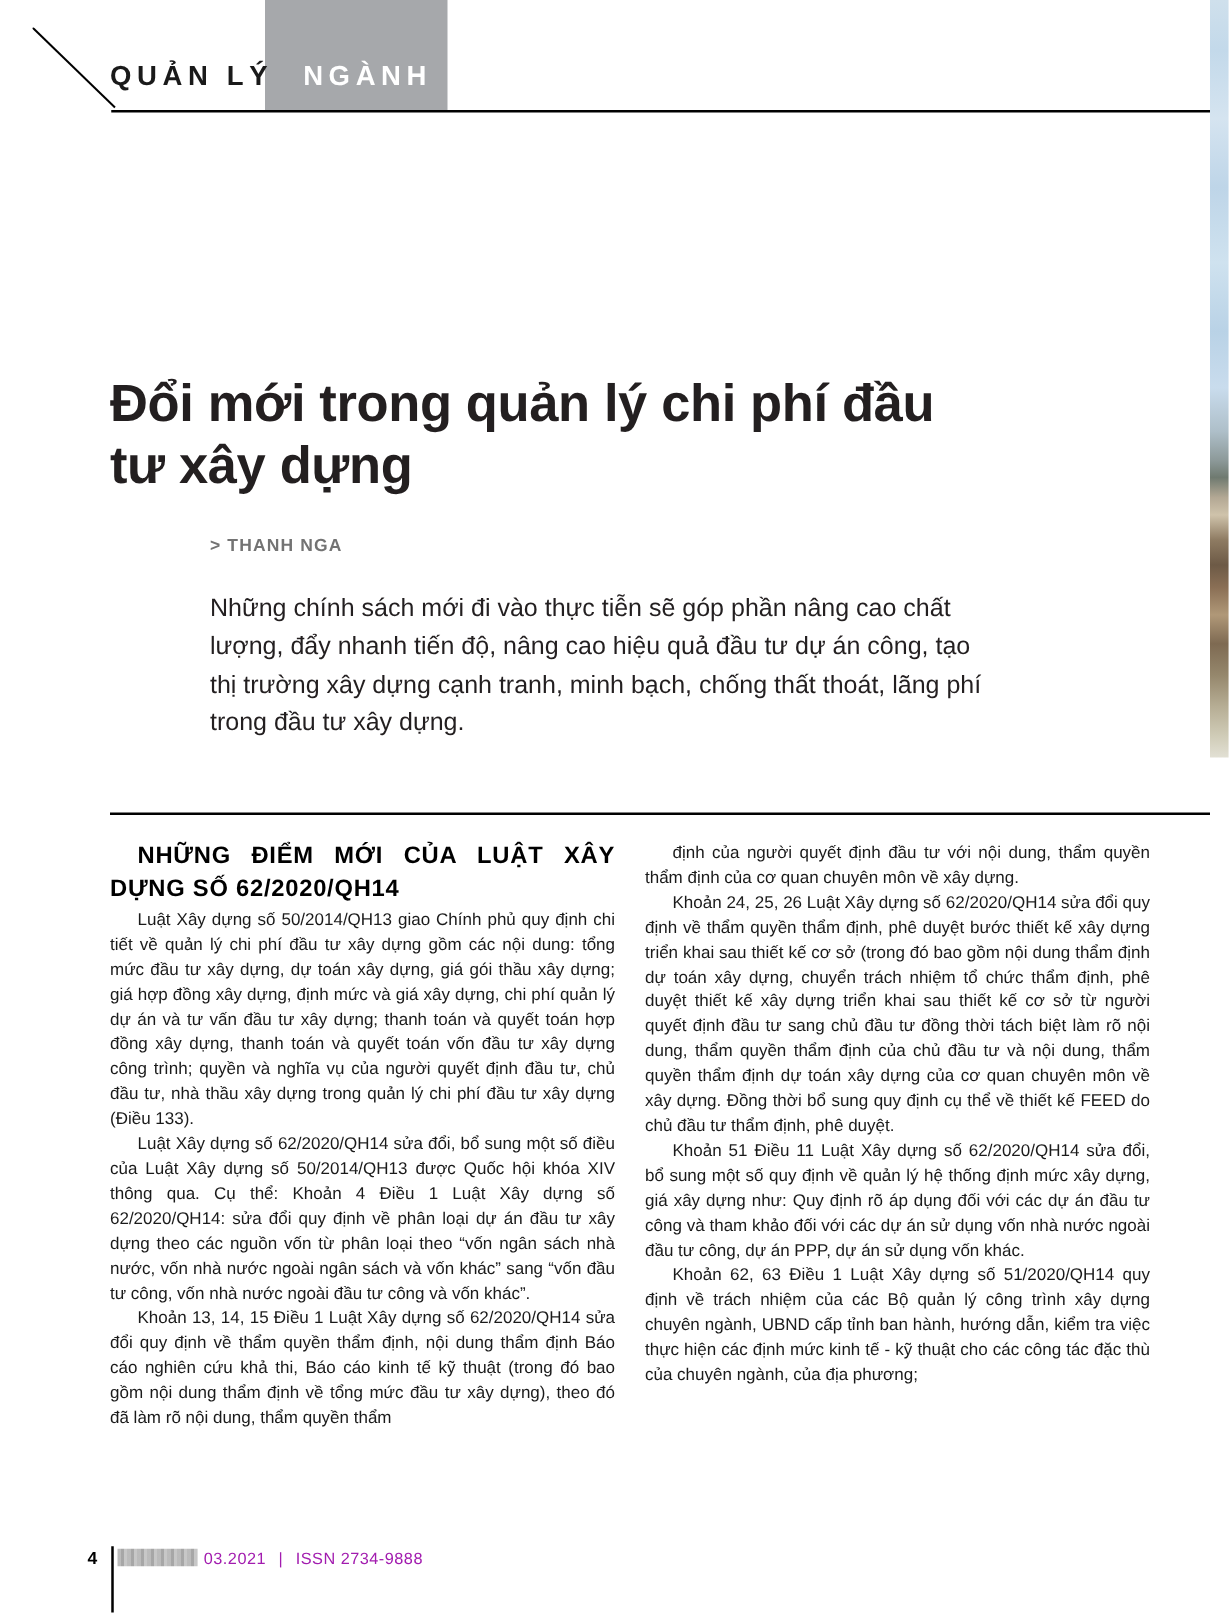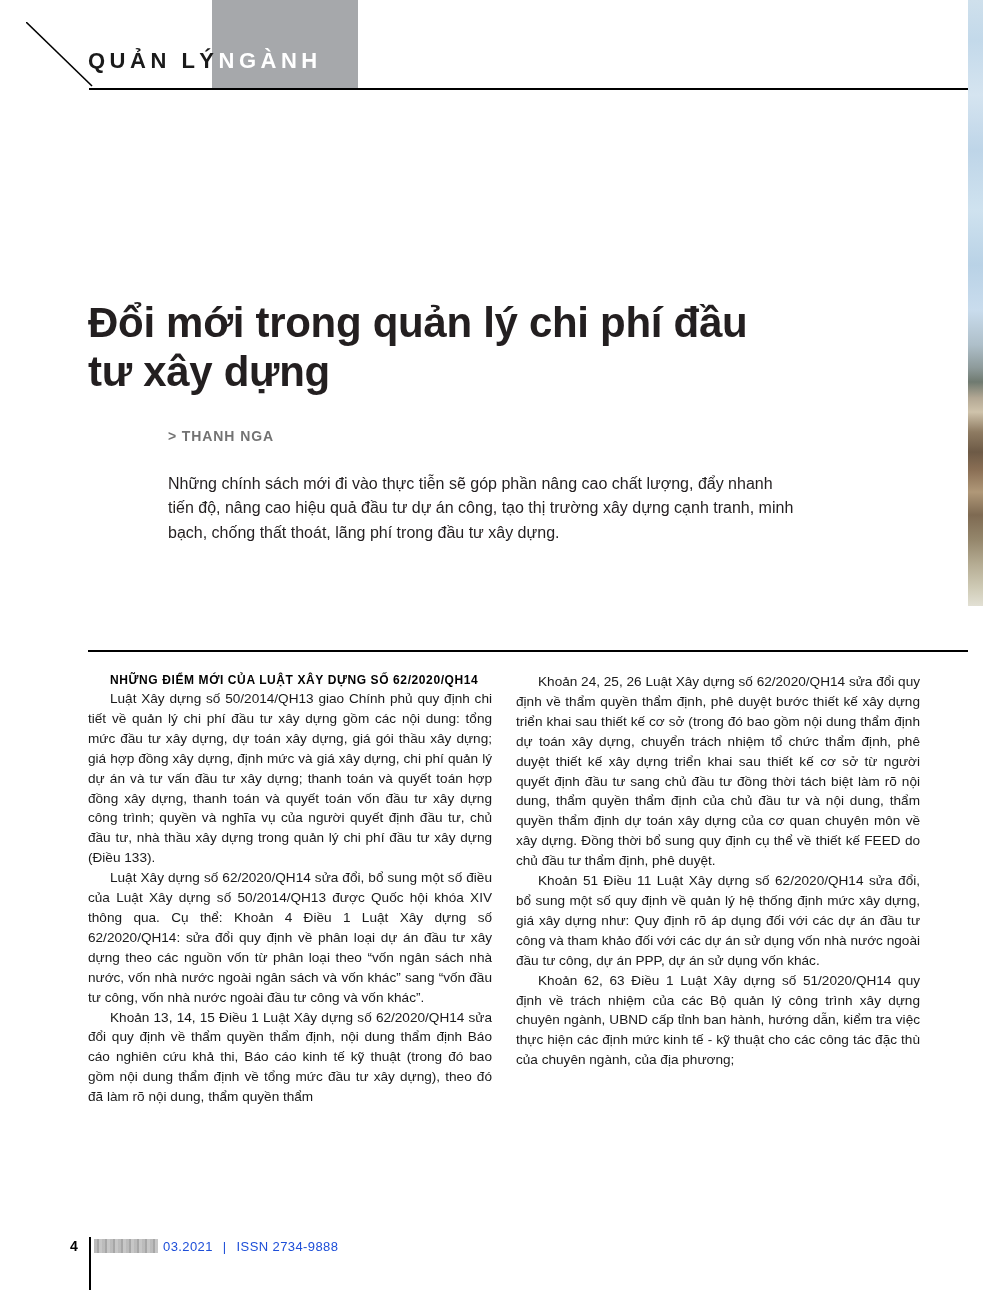--- a/index.html
+++ b/index.html
@@ -78,21 +78,21 @@
     left: 88px;
     top: 48px;
     height: 34px;
     display: flex;
     align-items: baseline;
     font-size: 22px;
     font-weight: 700;
     letter-spacing: 4.5px;
   }
   .kicker-dark { color: #1a1a1a; }
-  .kicker-light { color: #ffffff; margin-left: 0; }
+  .kicker-light { color: #ffffff; margin-left: 24px; }
 
   
   .headline {
     position: absolute;
     left: 88px;
     top: 266px;
     width: 700px;
     font-size: 42px;
     line-height: 1.16;
     font-weight: 700;
@@ -109,21 +109,21 @@
     font-size: 14px;
     font-weight: 700;
     letter-spacing: 0.9px;
     color: #737373;
   }
   .standfirst {
     position: absolute;
     left: 168px;
     top: 472px;
     width: 630px;
-    font-size: 16px;
+    font-size: 20px;
     line-height: 1.52;
     color: #231f20;
   }
 
   
   .body-rule {
     position: absolute;
     left: 88px;
     top: 650px;
     width: 880px;
@@ -135,21 +135,21 @@
     left: 88px;
     top: 672px;
     width: 880px;
     display: flex;
     gap: 24px;
   }
   .col {
     width: 404px;
   }
   .section-title {
-    font-size: 12px;
+    font-size: 19px;
     font-weight: 700;
     line-height: 1.42;
     text-align: justify;
     text-indent: 22px;
     letter-spacing: 0.6px;
     margin: 0 0 0 0;
     color: #000000;
   }
   .col p.para {
     font-size: 13.6px;
@@ -191,21 +191,21 @@
         #a2a2a2 3px, #a2a2a2 5px,
         #c4c4c4 5px, #c4c4c4 8px);
     opacity: 0.95;
   }
   .footer-meta {
     position: absolute;
     left: 163px;
     top: 1239px;
     font-size: 13px;
     letter-spacing: 0.4px;
-    color: #1d4ed8;
+    color: #a21caf;
   }
   .footer-meta .sep { margin: 0 6px; }
 </style>
 </head>
 <body>
 
 <div class="photo-strip"></div>
 
 <div class="kicker-box"></div>
 <svg class="kicker-diagonal" viewBox="0 0 70 67" preserveAspectRatio="none">
@@ -224,20 +224,21 @@
 
 <div class="body-rule"></div>
 <div class="columns">
   <div class="col">
     <p class="section-title">NHỮNG ĐIỂM MỚI CỦA LUẬT XÂY DỰNG SỐ 62/2020/QH14</p>
     <p class="para">Luật Xây dựng số 50/2014/QH13 giao Chính phủ quy định chi tiết về quản lý chi phí đầu tư xây dựng gồm các nội dung: tổng mức đầu tư xây dựng, dự toán xây dựng, giá gói thầu xây dựng; giá hợp đồng xây dựng, định mức và giá xây dựng, chi phí quản lý dự án và tư vấn đầu tư xây dựng; thanh toán và quyết toán hợp đồng xây dựng, thanh toán và quyết toán vốn đầu tư xây dựng công trình; quyền và nghĩa vụ của người quyết định đầu tư, chủ đầu tư, nhà thầu xây dựng trong quản lý chi phí đầu tư xây dựng (Điều 133).</p>
     <p class="para">Luật Xây dựng số 62/2020/QH14 sửa đổi, bổ sung một số điều của Luật Xây dựng số 50/2014/QH13 được Quốc hội khóa XIV thông qua. Cụ thể: Khoản 4 Điều 1 Luật Xây dựng số 62/2020/QH14: sửa đổi quy định về phân loại dự án đầu tư xây dựng theo các nguồn vốn từ phân loại theo “vốn ngân sách nhà nước, vốn nhà nước ngoài ngân sách và vốn khác” sang “vốn đầu tư công, vốn nhà nước ngoài đầu tư công và vốn khác”.</p>
     <p class="para">Khoản 13, 14, 15 Điều 1 Luật Xây dựng số 62/2020/QH14 sửa đổi quy định về thẩm quyền thẩm định, nội dung thẩm định Báo cáo nghiên cứu khả thi, Báo cáo kinh tế kỹ thuật (trong đó bao gồm nội dung thẩm định về tổng mức đầu tư xây dựng), theo đó đã làm rõ nội dung, thẩm quyền thẩm</p>
   </div>
   <div class="col">
+    <p class="para">định của người quyết định đầu tư với nội dung, thẩm quyền thẩm định của cơ quan chuyên môn về xây dựng.</p>
     <p class="para">Khoản 24, 25, 26 Luật Xây dựng số 62/2020/QH14 sửa đổi quy định về thẩm quyền thẩm định, phê duyệt bước thiết kế xây dựng triển khai sau thiết kế cơ sở (trong đó bao gồm nội dung thẩm định dự toán xây dựng, chuyển trách nhiệm tổ chức thẩm định, phê duyệt thiết kế xây dựng triển khai sau thiết kế cơ sở từ người quyết định đầu tư sang chủ đầu tư đồng thời tách biệt làm rõ nội dung, thẩm quyền thẩm định của chủ đầu tư và nội dung, thẩm quyền thẩm định dự toán xây dựng của cơ quan chuyên môn về xây dựng. Đồng thời bổ sung quy định cụ thể về thiết kế FEED do chủ đầu tư thẩm định, phê duyệt.</p>
     <p class="para">Khoản 51 Điều 11 Luật Xây dựng số 62/2020/QH14 sửa đổi, bổ sung một số quy định về quản lý hệ thống định mức xây dựng, giá xây dựng như: Quy định rõ áp dụng đối với các dự án đầu tư công và tham khảo đối với các dự án sử dụng vốn nhà nước ngoài đầu tư công, dự án PPP, dự án sử dụng vốn khác.</p>
     <p class="para">Khoản 62, 63 Điều 1 Luật Xây dựng số 51/2020/QH14 quy định về trách nhiệm của các Bộ quản lý công trình xây dựng chuyên ngành, UBND cấp tỉnh ban hành, hướng dẫn, kiểm tra việc thực hiện các định mức kinh tế - kỹ thuật cho các công tác đặc thù của chuyên ngành, của địa phương;</p>
   </div>
 </div>
 
 <div class="footer-page">4</div>
 <div class="footer-bar"></div>
 <div class="footer-logo"></div>
 <div class="footer-meta">

